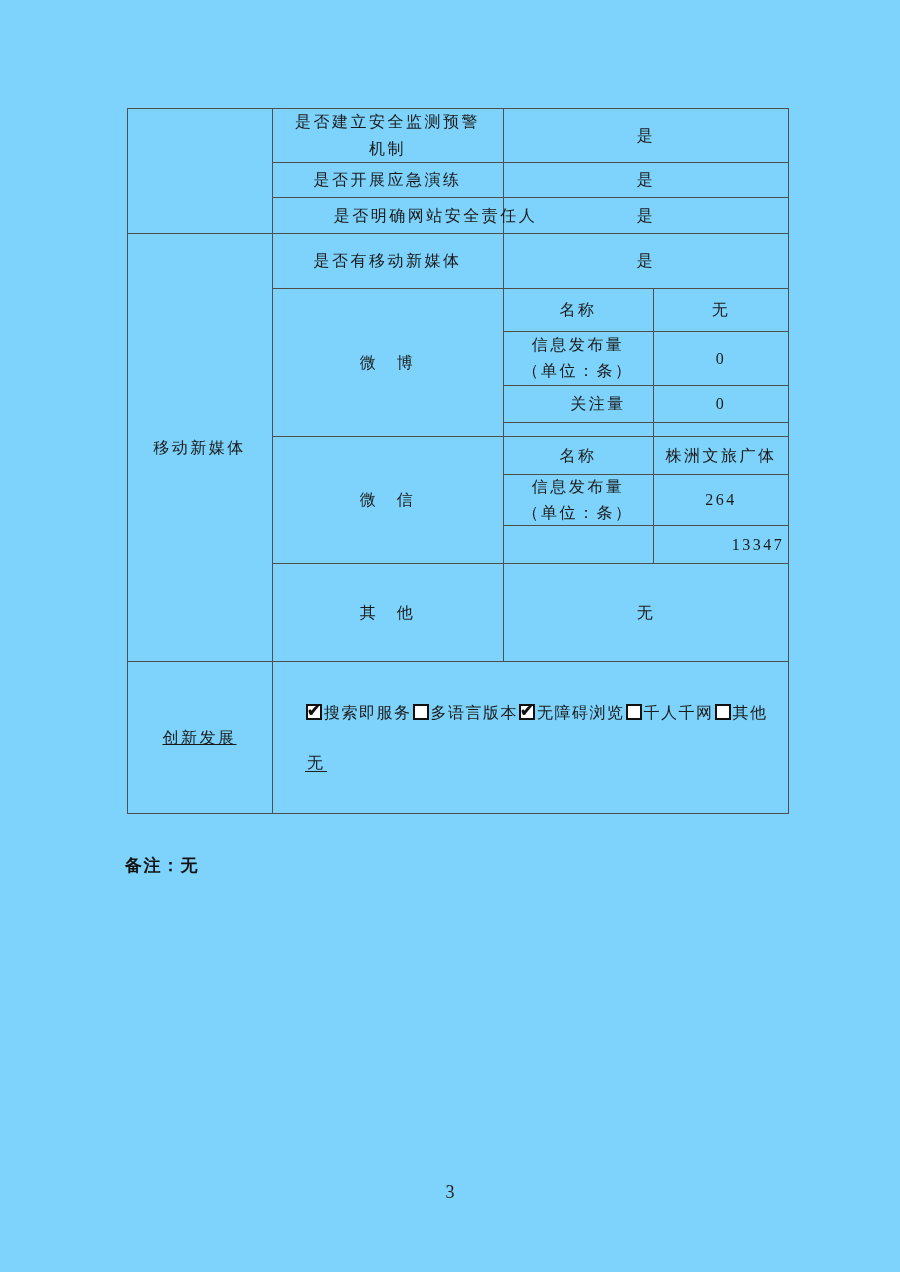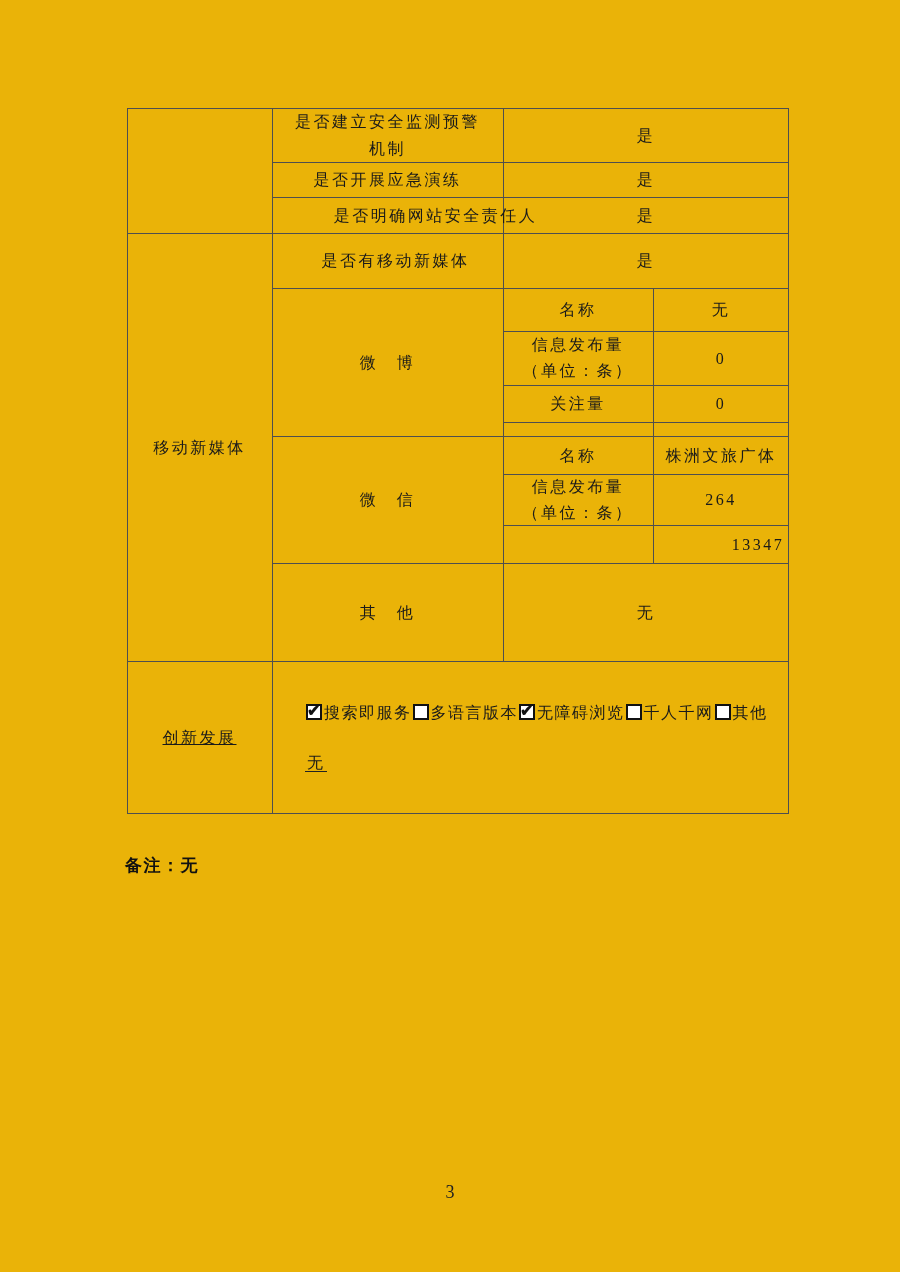--- a/index.html
+++ b/index.html
@@ -1,17 +1,17 @@
 <!DOCTYPE html>
 <html><head>
 <meta charset="utf-8">
 <style>
   html,body{margin:0;padding:0;background:#ffffff;}
   .page{
-    position:relative;width:900px;height:1272px;background:#eab308;overflow:hidden;
+    position:relative;width:900px;height:1272px;background:#7dd3fc;overflow:hidden;
     font-family:"Liberation Serif","DejaVu Serif",serif;color:#1a1a1a;
   }
   .rtable{position:absolute;left:127px;top:108px;width:663px;height:707px;}
   .hl,.vl{position:absolute;background:#4f4f4f;}
   .hl{height:1px;}
   .vl{width:1px;}
   .cell{
     position:absolute;display:flex;align-items:center;justify-content:center;
     text-align:center;font-size:16px;letter-spacing:2.5px;line-height:27px;color:#1a1a1a;
   }
@@ -75,32 +75,32 @@
     <div class="cell" style="left:376px;top:0;width:286px;height:54px;">是</div>
 
     <div class="cell" style="left:145px;top:54px;width:231px;height:35px;">是否开展应急演练</div>
     <div class="cell" style="left:376px;top:54px;width:286px;height:35px;">是</div>
 
     <div class="cell" style="left:145px;top:89px;width:231px;height:36px;padding-left:48px;">是否明确网站安全责任人</div>
     <div class="cell" style="left:376px;top:89px;width:286px;height:36px;">是</div>
 
     <div class="cell" style="left:0;top:125px;width:145px;height:428px;">移动新媒体</div>
 
-    <div class="cell" style="left:145px;top:125px;width:231px;height:55px;padding-left:8px;">是否有移动新媒体</div>
+    <div class="cell" style="left:145px;top:125px;width:231px;height:55px;">是否有移动新媒体</div>
     <div class="cell" style="left:376px;top:125px;width:286px;height:55px;">是</div>
 
     <div class="cell" style="left:145px;top:180px;width:231px;height:148px;">微　博</div>
     <div class="cell" style="left:376px;top:180px;width:150px;height:43px;">名称</div>
     <div class="cell" style="left:526px;top:180px;width:136px;height:43px;">无</div>
     <div class="cell col2lines" style="left:376px;top:223px;width:150px;height:54px;">
       <div>信息发布量</div>
       <div>（单位：条）</div>
     </div>
     <div class="cell" style="left:526px;top:223px;width:136px;height:54px;">0</div>
-    <div class="cell" style="left:376px;top:277px;width:150px;height:37px;">关注量</div>
+    <div class="cell" style="left:376px;top:277px;width:150px;height:37px;padding-left:20px;">关注量</div>
     <div class="cell" style="left:526px;top:277px;width:136px;height:37px;">0</div>
 
     <div class="cell" style="left:145px;top:328px;width:231px;height:127px;">微　信</div>
     <div class="cell" style="left:376px;top:328px;width:150px;height:38px;">名称</div>
     <div class="cell" style="left:526px;top:328px;width:136px;height:38px;">株洲文旅广体</div>
     <div class="cell col2lines" style="left:376px;top:366px;width:150px;height:51px;">
       <div>信息发布量</div>
       <div>（单位：条）</div>
     </div>
     <div class="cell" style="left:526px;top:366px;width:136px;height:51px;">264</div>

